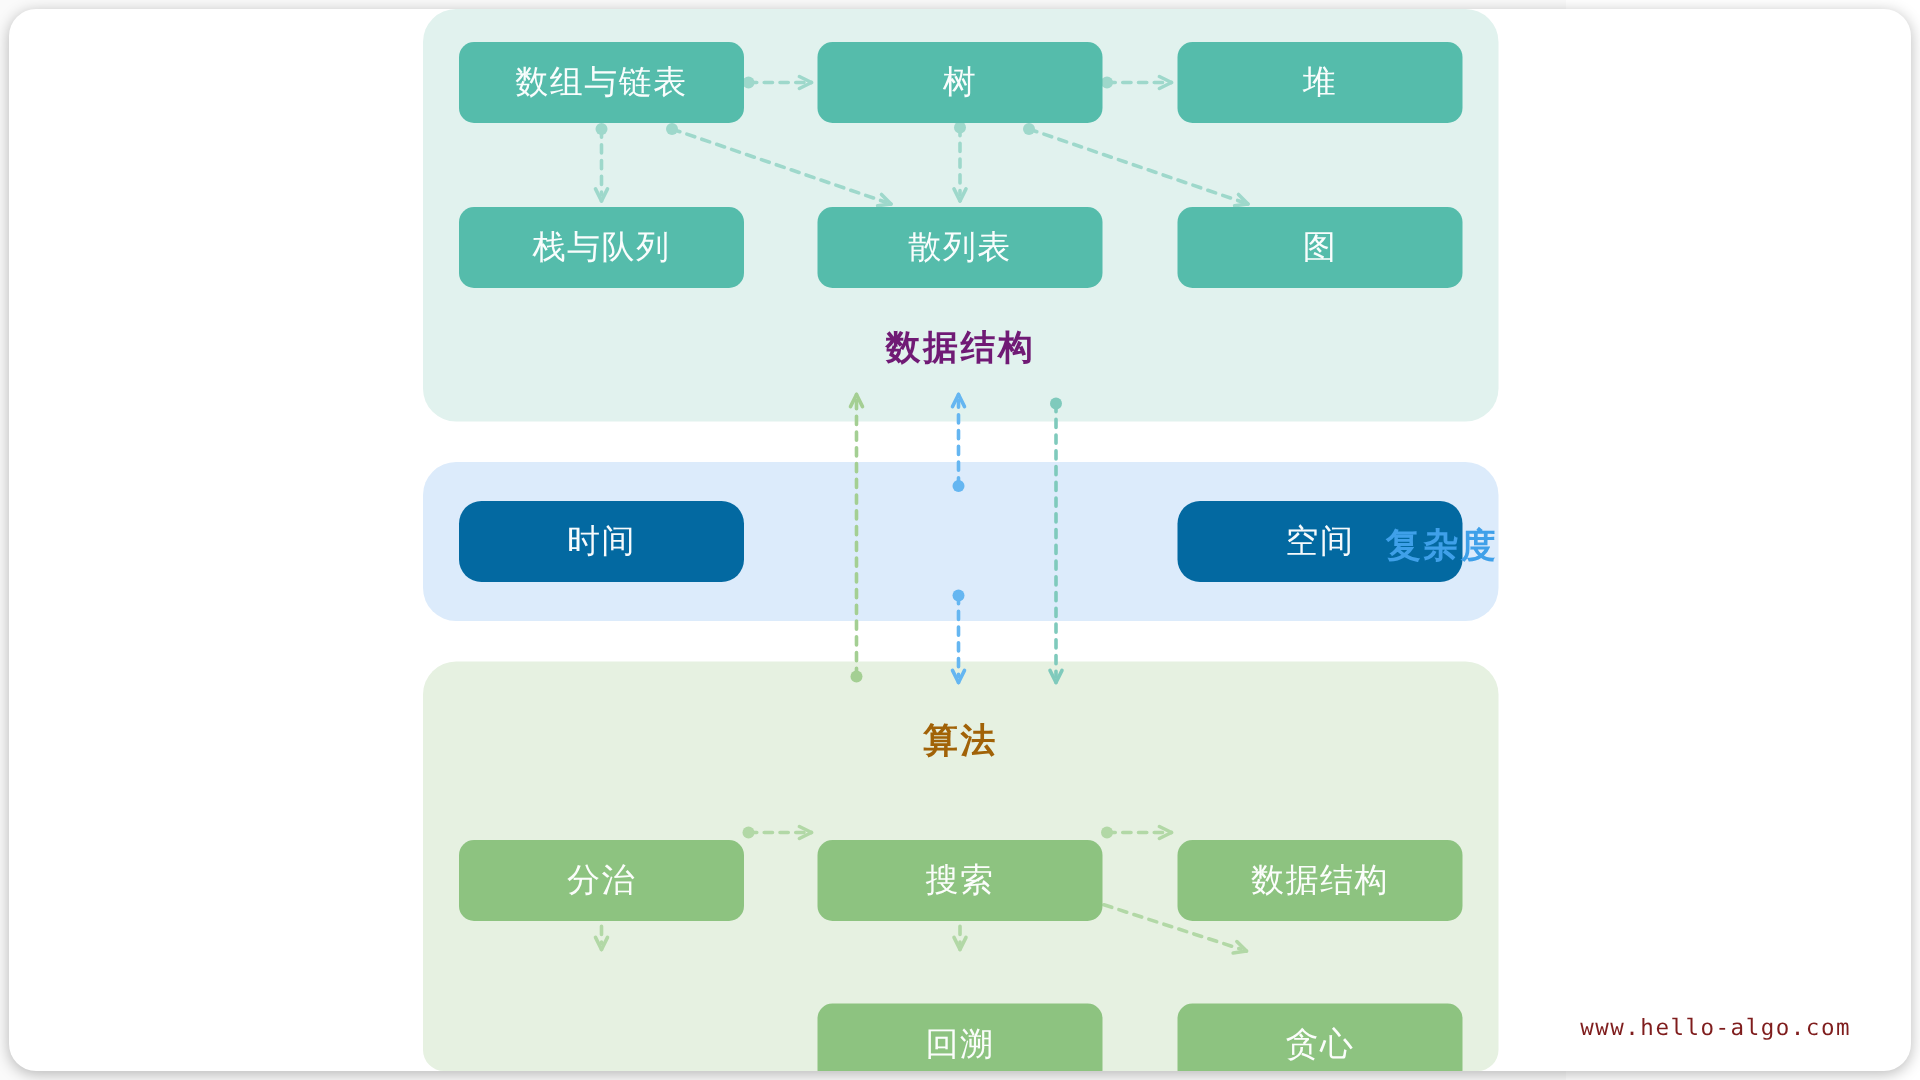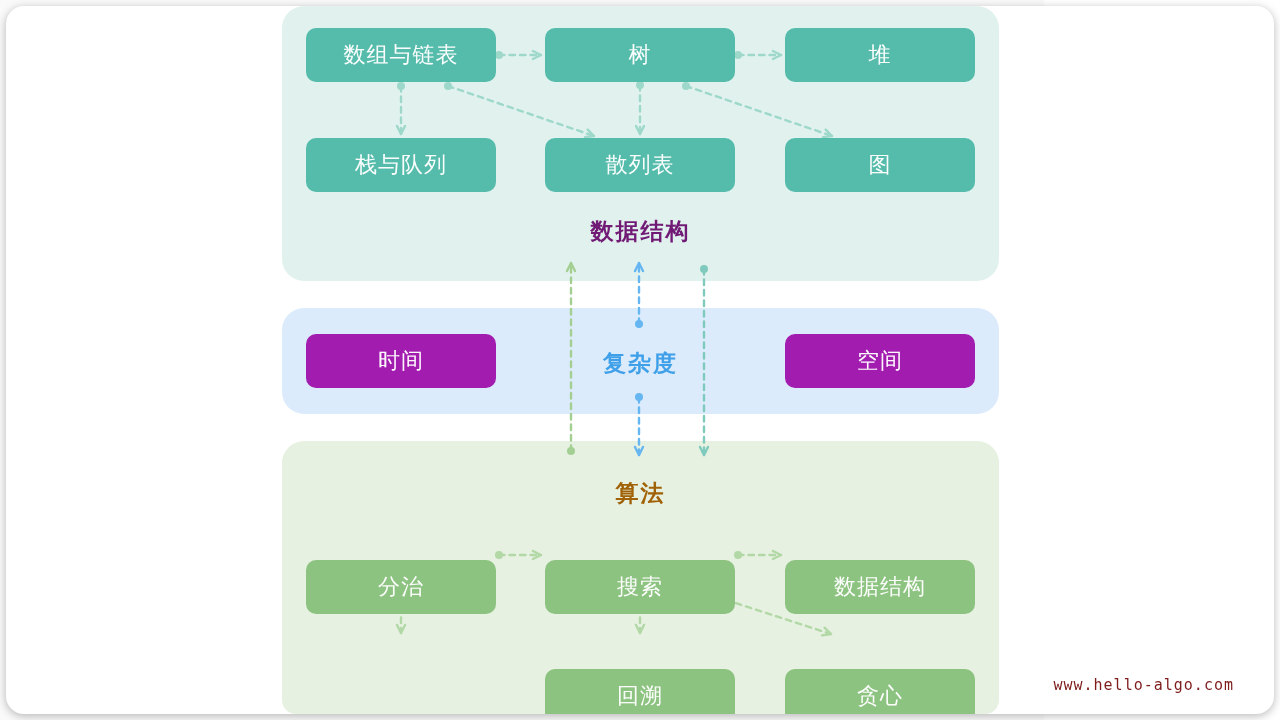--- a/index.html
+++ b/index.html
@@ -12,26 +12,26 @@
   .panel { position:absolute; left:276px; width:717px; border-radius:22px; }
   .panel.ds   { top:0px;   height:275px; background:#e1f2ee; }
   .panel.cx   { top:302px; height:106px; background:#dcebfb; }
   .panel.algo { top:435px; height:273px; background:#e6f1e1; border-radius:22px 22px 14px 14px; }
   
   .box { position:absolute; width:190px; height:54px; border-radius:10px;
          display:flex; align-items:center; justify-content:center;
          color:rgba(255,255,255,0.97); font-size:22px; font-weight:500;
          letter-spacing:1px; }
   .box.teal  { background:#55bcab; }
-  .box.blue  { background:#a21caf; }
+  .box.blue  { background:#0369a1;border-radius:15px; }
   .box.green { background:#8dc380;margin-top:32px; }
   .sec-title { position:absolute; left:276px; width:717px; text-align:center;
                font-size:23px; font-weight:700; letter-spacing:2px; }
   .sec-title.ds   { top:210px; color:#701a75; }
-  .sec-title.cx   { top:342px; color:#3fa0e9; }
+  .sec-title.cx   { top:342px; color:#3fa0e9;text-align:right; }
   .sec-title.algo { top:472px; color:#a16207; }
   .watermark { position:absolute; right:40px; bottom:20px; color:#7f1d1d;
                font-family:"DejaVu Sans Mono", monospace; font-size:15px;
                letter-spacing:1px; }
   svg.overlay { position:absolute; left:0; top:0; width:1268px; height:708px;
                 pointer-events:none; }
 </style>
 </head>
 <body>
 

